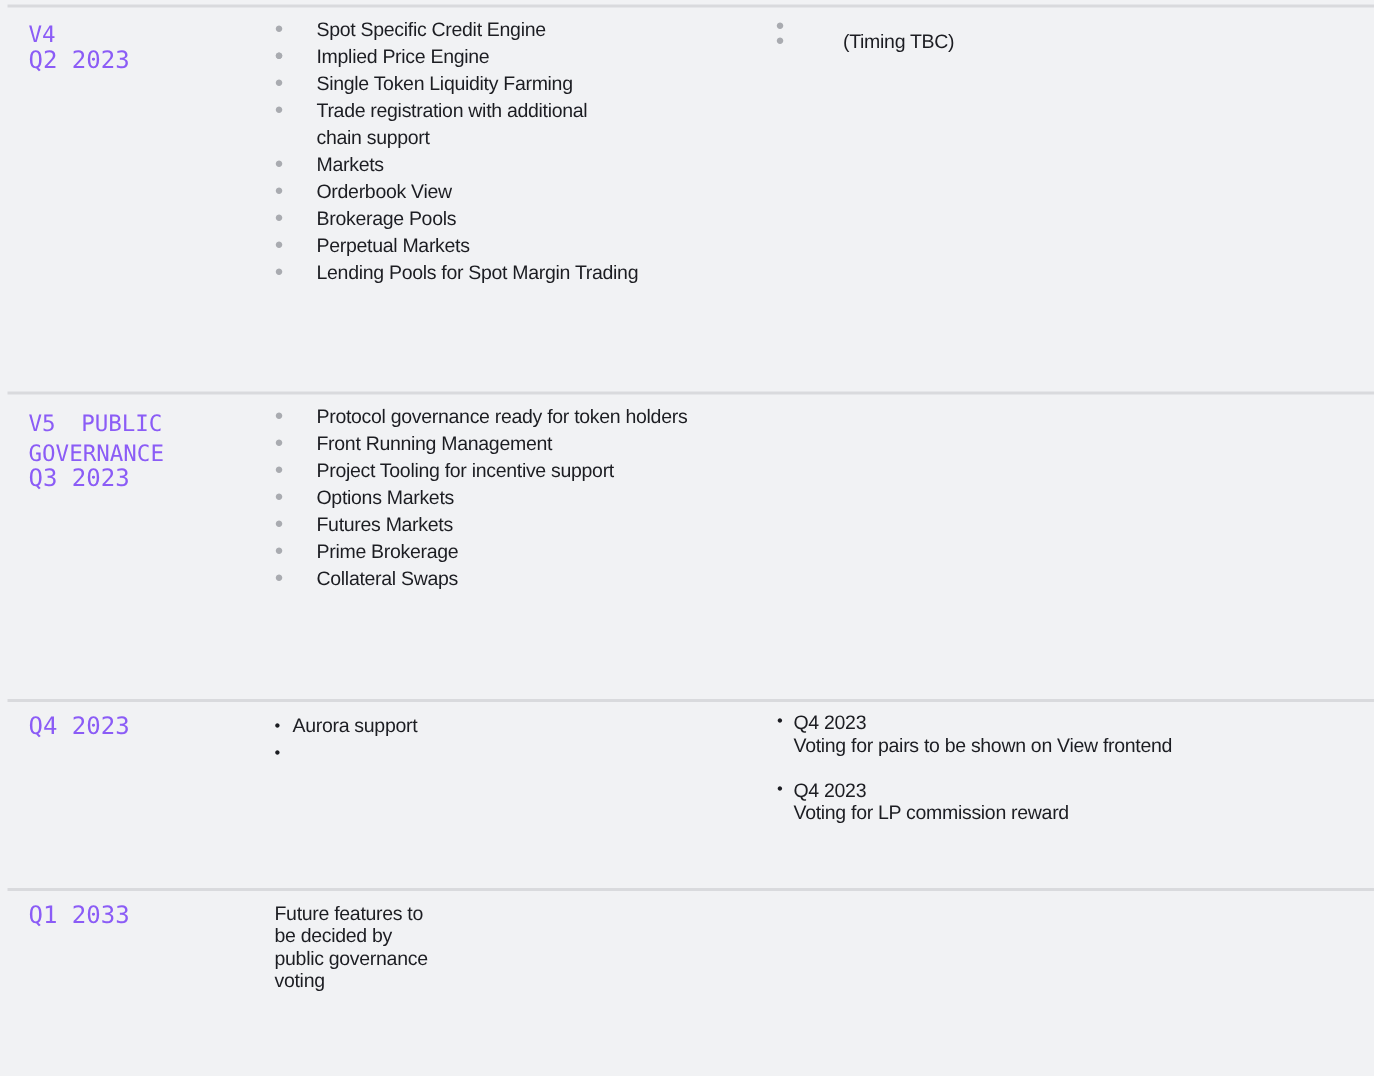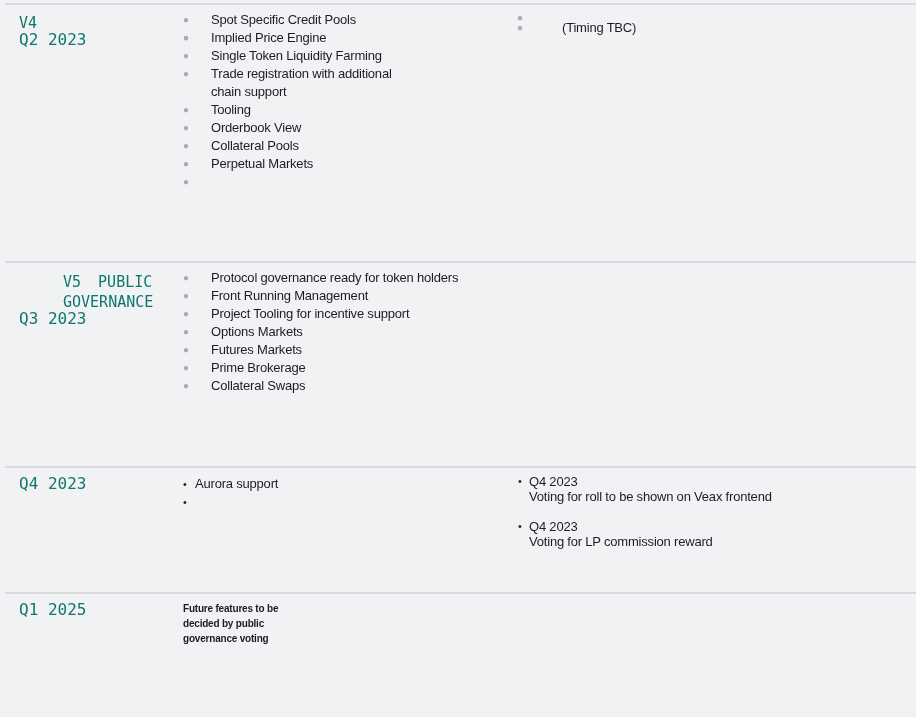--- a/index.html
+++ b/index.html
@@ -10,21 +10,21 @@
     color:#1c1d22;
     position:relative;
   }
   .divider {
     position:absolute; left:5px; right:0; height:2px;
     background:#d9dadd;
   }
   .phase {
     position:absolute; left:19px;
     font-family:"DejaVu Sans Mono", monospace;
-    color:#0f766e;
+    color:#8b5cf6;
   }
   .phase .title {
     font-size:15px; line-height:20px; letter-spacing:0px;
     text-transform:uppercase; white-space:pre-wrap; width:110px;
   }
   .phase .date {
     font-size:16px; line-height:14px;
   }
   ul.list {
     position:absolute; margin:0; padding:0; list-style:none;
@@ -32,21 +32,21 @@
   }
   ul.list li {
     position:relative; padding-left:28px;
   }
   ul.list li .dot {
     position:absolute; left:0; top:0; color:#a9abb0; font-size:10px;
   }
   ul.list.dark li { padding-left:12px; }
   ul.list.dark li .dot { color:#1c1d22; font-size:11px; left:0; }
   .para {
-    position:absolute; font-size:10px; line-height:15px; letter-spacing:-0.2px;font-weight:bold;
+    position:absolute; font-size:13px; line-height:15px; letter-spacing:-0.2px;
   }
   .vote {
     position:absolute; font-size:13px; line-height:15px; letter-spacing:-0.2px;
     padding-left:11px;
   }
   .vote .dot { position:absolute; left:0; top:0; font-size:11px; }
 </style>
 </head>
 <body>
 
@@ -54,39 +54,39 @@
 <div class="divider" style="top:261px;"></div>
 <div class="divider" style="top:466px;"></div>
 <div class="divider" style="top:592px;"></div>
 
 <div class="phase" style="top:13px;">
   <div class="title">V4</div>
   <div class="date">Q2 2023</div>
 </div>
 
 <ul class="list" style="left:183px; top:11px; width:260px;">
-  <li><span class="dot">●</span><span>Spot Specific Credit Pools</span></li>
+  <li><span class="dot">●</span><span>Spot Specific Credit Engine</span></li>
   <li><span class="dot">●</span></li>
   <li><span class="dot">●</span><span>Implied Price Engine</span></li>
   <li><span class="dot">●</span><span>Single Token Liquidity Farming</span></li>
   <li style="width:200px;"><span class="dot">●</span><span>Trade registration with additional chain support</span></li>
-  <li><span class="dot">●</span><span>Tooling</span></li>
+  <li><span class="dot">●</span><span>Markets</span></li>
   <li><span class="dot">●</span><span>Orderbook View</span></li>
-  <li><span class="dot">●</span><span>Collateral Pools</span></li>
+  <li><span class="dot">●</span><span>Brokerage Pools</span></li>
   <li><span class="dot">●</span><span>Perpetual Markets</span></li>
-  <li><span class="dot">●</span></li>
+  <li><span class="dot">●</span><span>Lending Pools for Spot Margin Trading</span></li>
 </ul>
 
 <ul class="list" style="left:517px; top:10px; width:300px; line-height:15px;">
   <li><span class="dot">●</span></li>
   <li style="margin-top:10px; padding-left:45px;"><span class="dot">●</span><span>(Timing TBC)</span></li>
 </ul>
 
 <div class="phase" style="top:272px;">
-  <div class="title" style="word-spacing:8px;margin-left:44px;">V5 PUBLIC GOVERNANCE</div>
+  <div class="title" style="word-spacing:8px;">V5 PUBLIC GOVERNANCE</div>
   <div class="date">Q3 2023</div>
 </div>
 
 <ul class="list" style="left:183px; top:269px; width:320px;">
   <li><span class="dot">●</span><span>Protocol governance ready for token holders</span></li>
   <li><span class="dot">●</span><span>Front Running Management</span></li>
   <li><span class="dot">●</span><span>Project Tooling for incentive support</span></li>
   <li><span class="dot">●</span><span>Options Markets</span></li>
   <li><span class="dot">●</span><span>Futures Markets</span></li>
   <li><span class="dot">●</span><span>Prime Brokerage</span></li>
@@ -98,25 +98,25 @@
 </div>
 
 <ul class="list dark" style="left:183px; top:475px; width:300px;">
   <li><span class="dot">•</span><span>Aurora support</span></li>
   <li><span class="dot">•</span></li>
 </ul>
 
 <div class="vote" style="left:518px; top:474px; width:300px;">
   <span class="dot">•</span>
   <div>Q4 2023</div>
-  <div>Voting for roll to be shown on Veax frontend</div>
+  <div>Voting for pairs to be shown on View frontend</div>
 </div>
 <div class="vote" style="left:518px; top:519px; width:300px;">
   <span class="dot">•</span>
   <div>Q4 2023</div>
   <div>Voting for LP commission reward</div>
 </div>
 
 <div class="phase" style="top:603px;">
-  <div class="date">Q1 2025</div>
+  <div class="date">Q1 2033</div>
 </div>
 
 <div class="para" style="left:183px; top:601px; width:112px;">Future features to be decided by public governance voting</div>
 
 </body></html>

